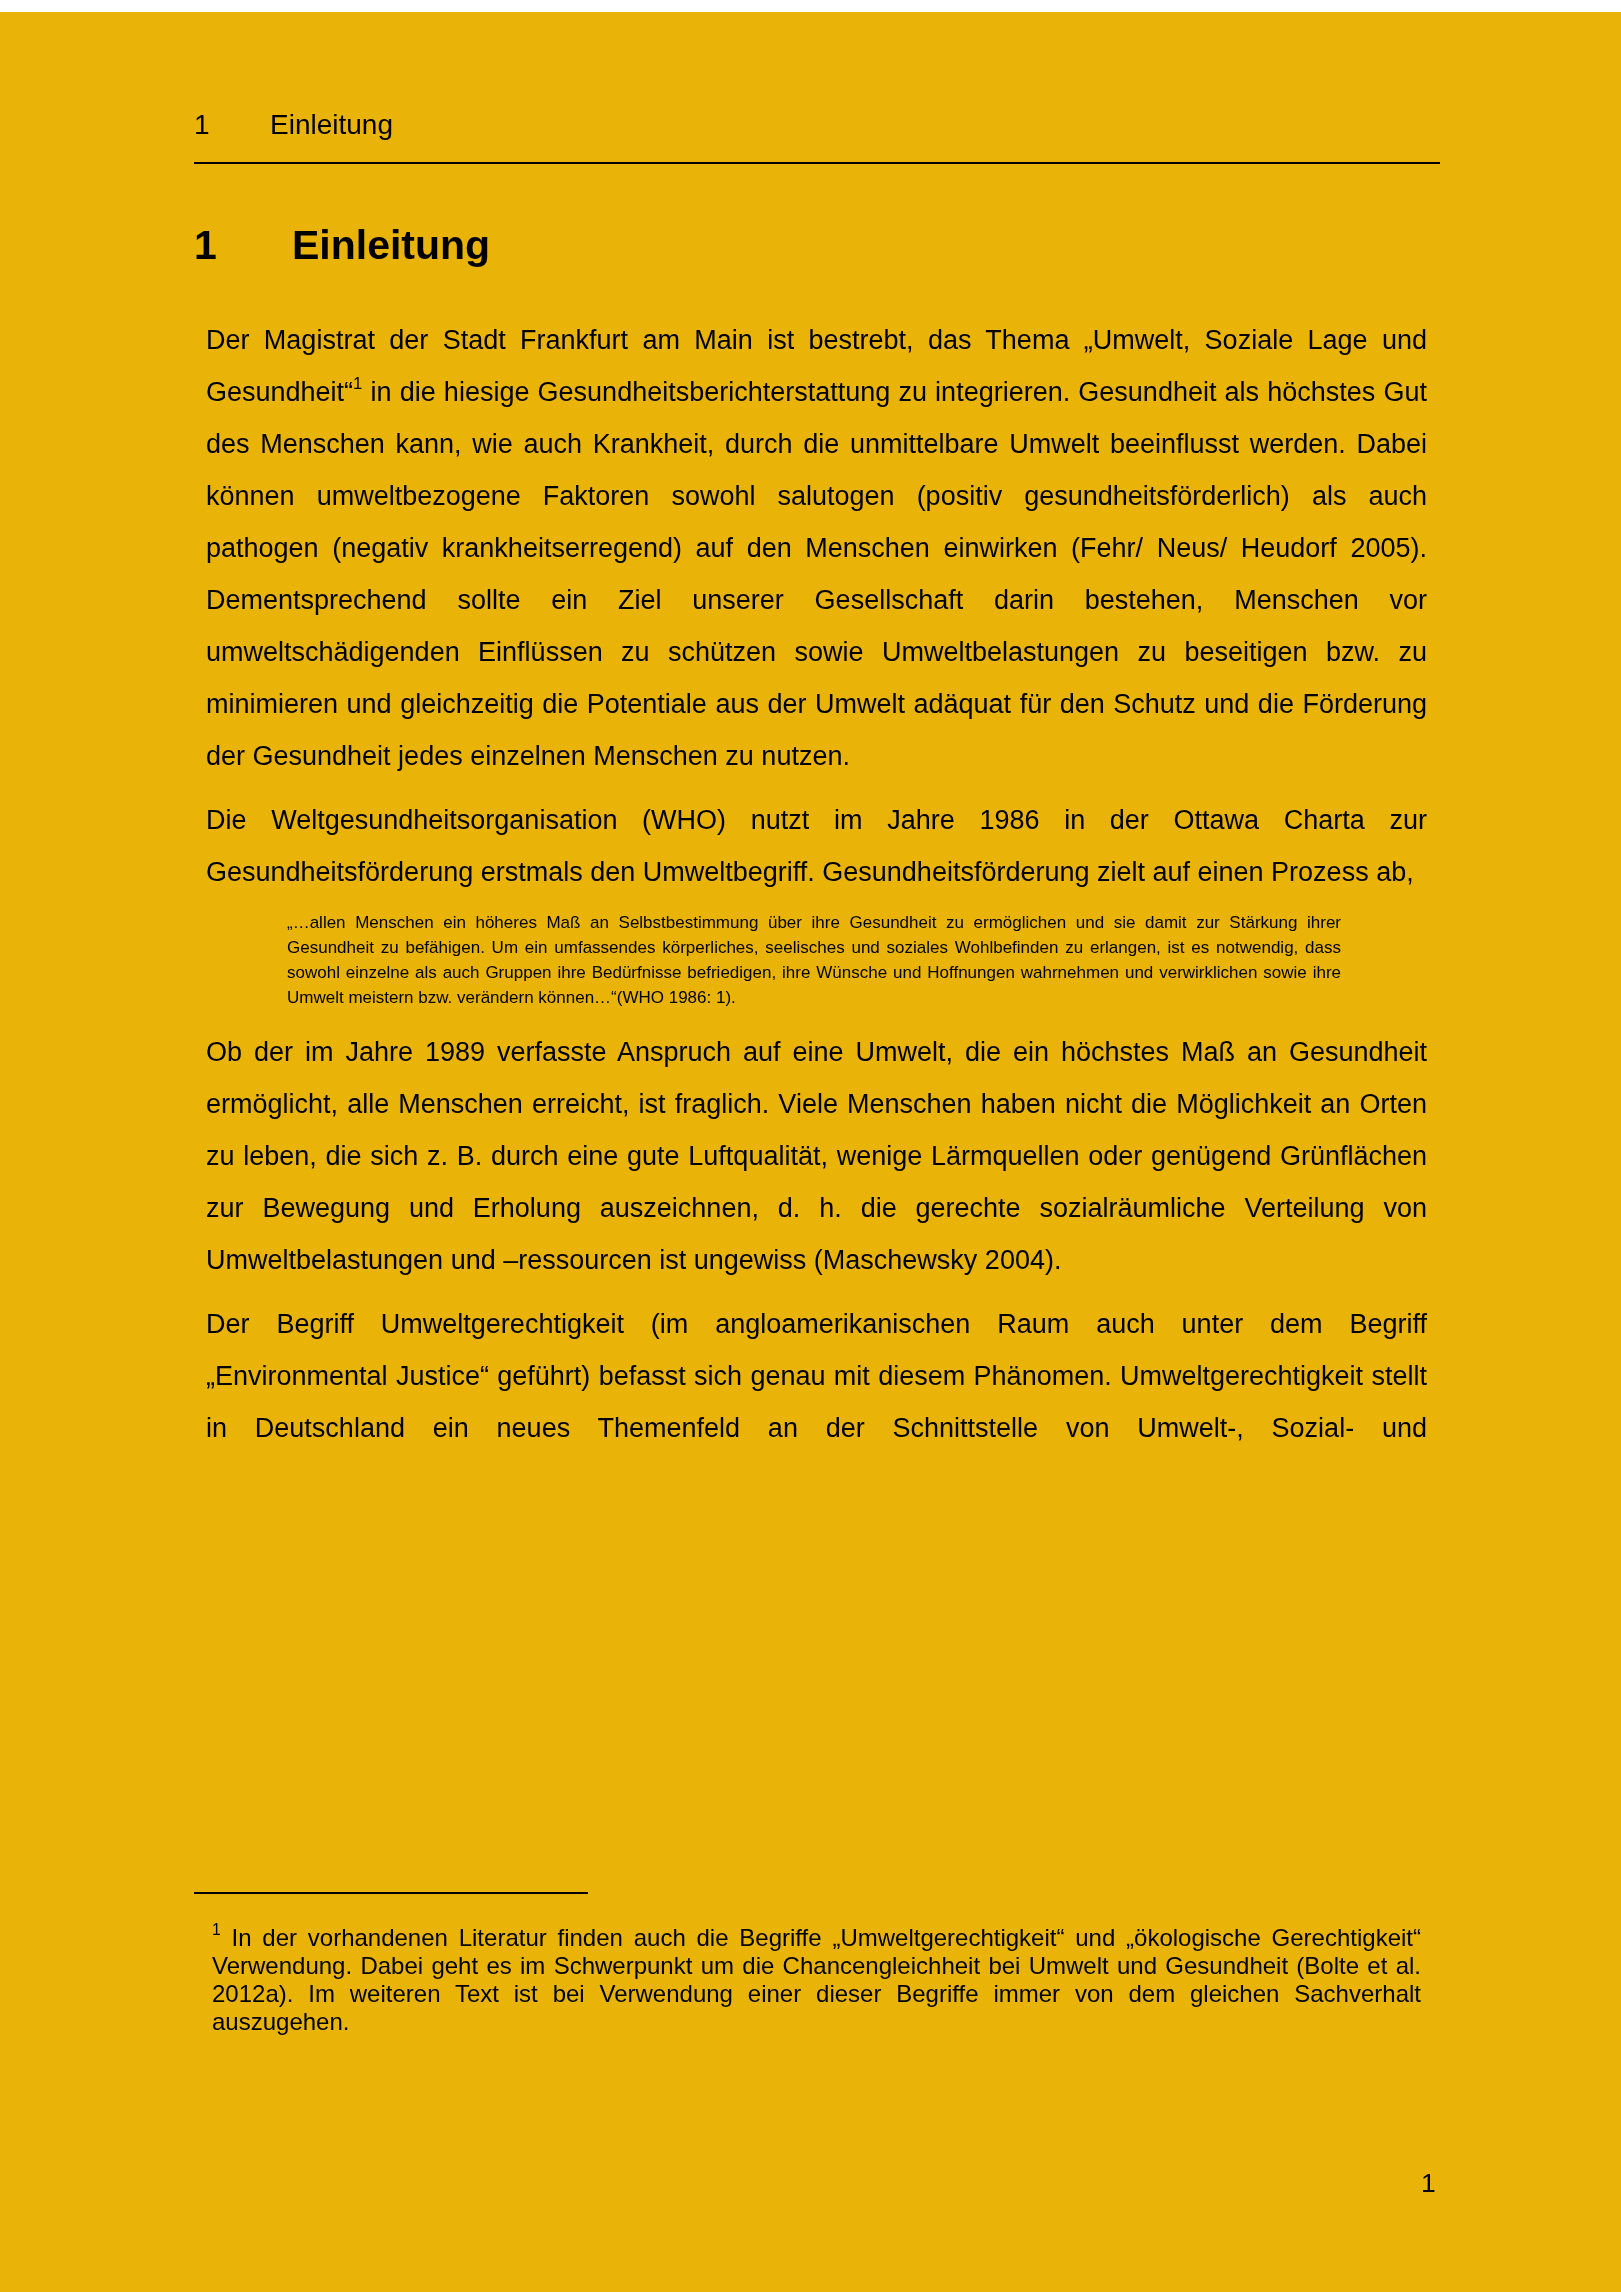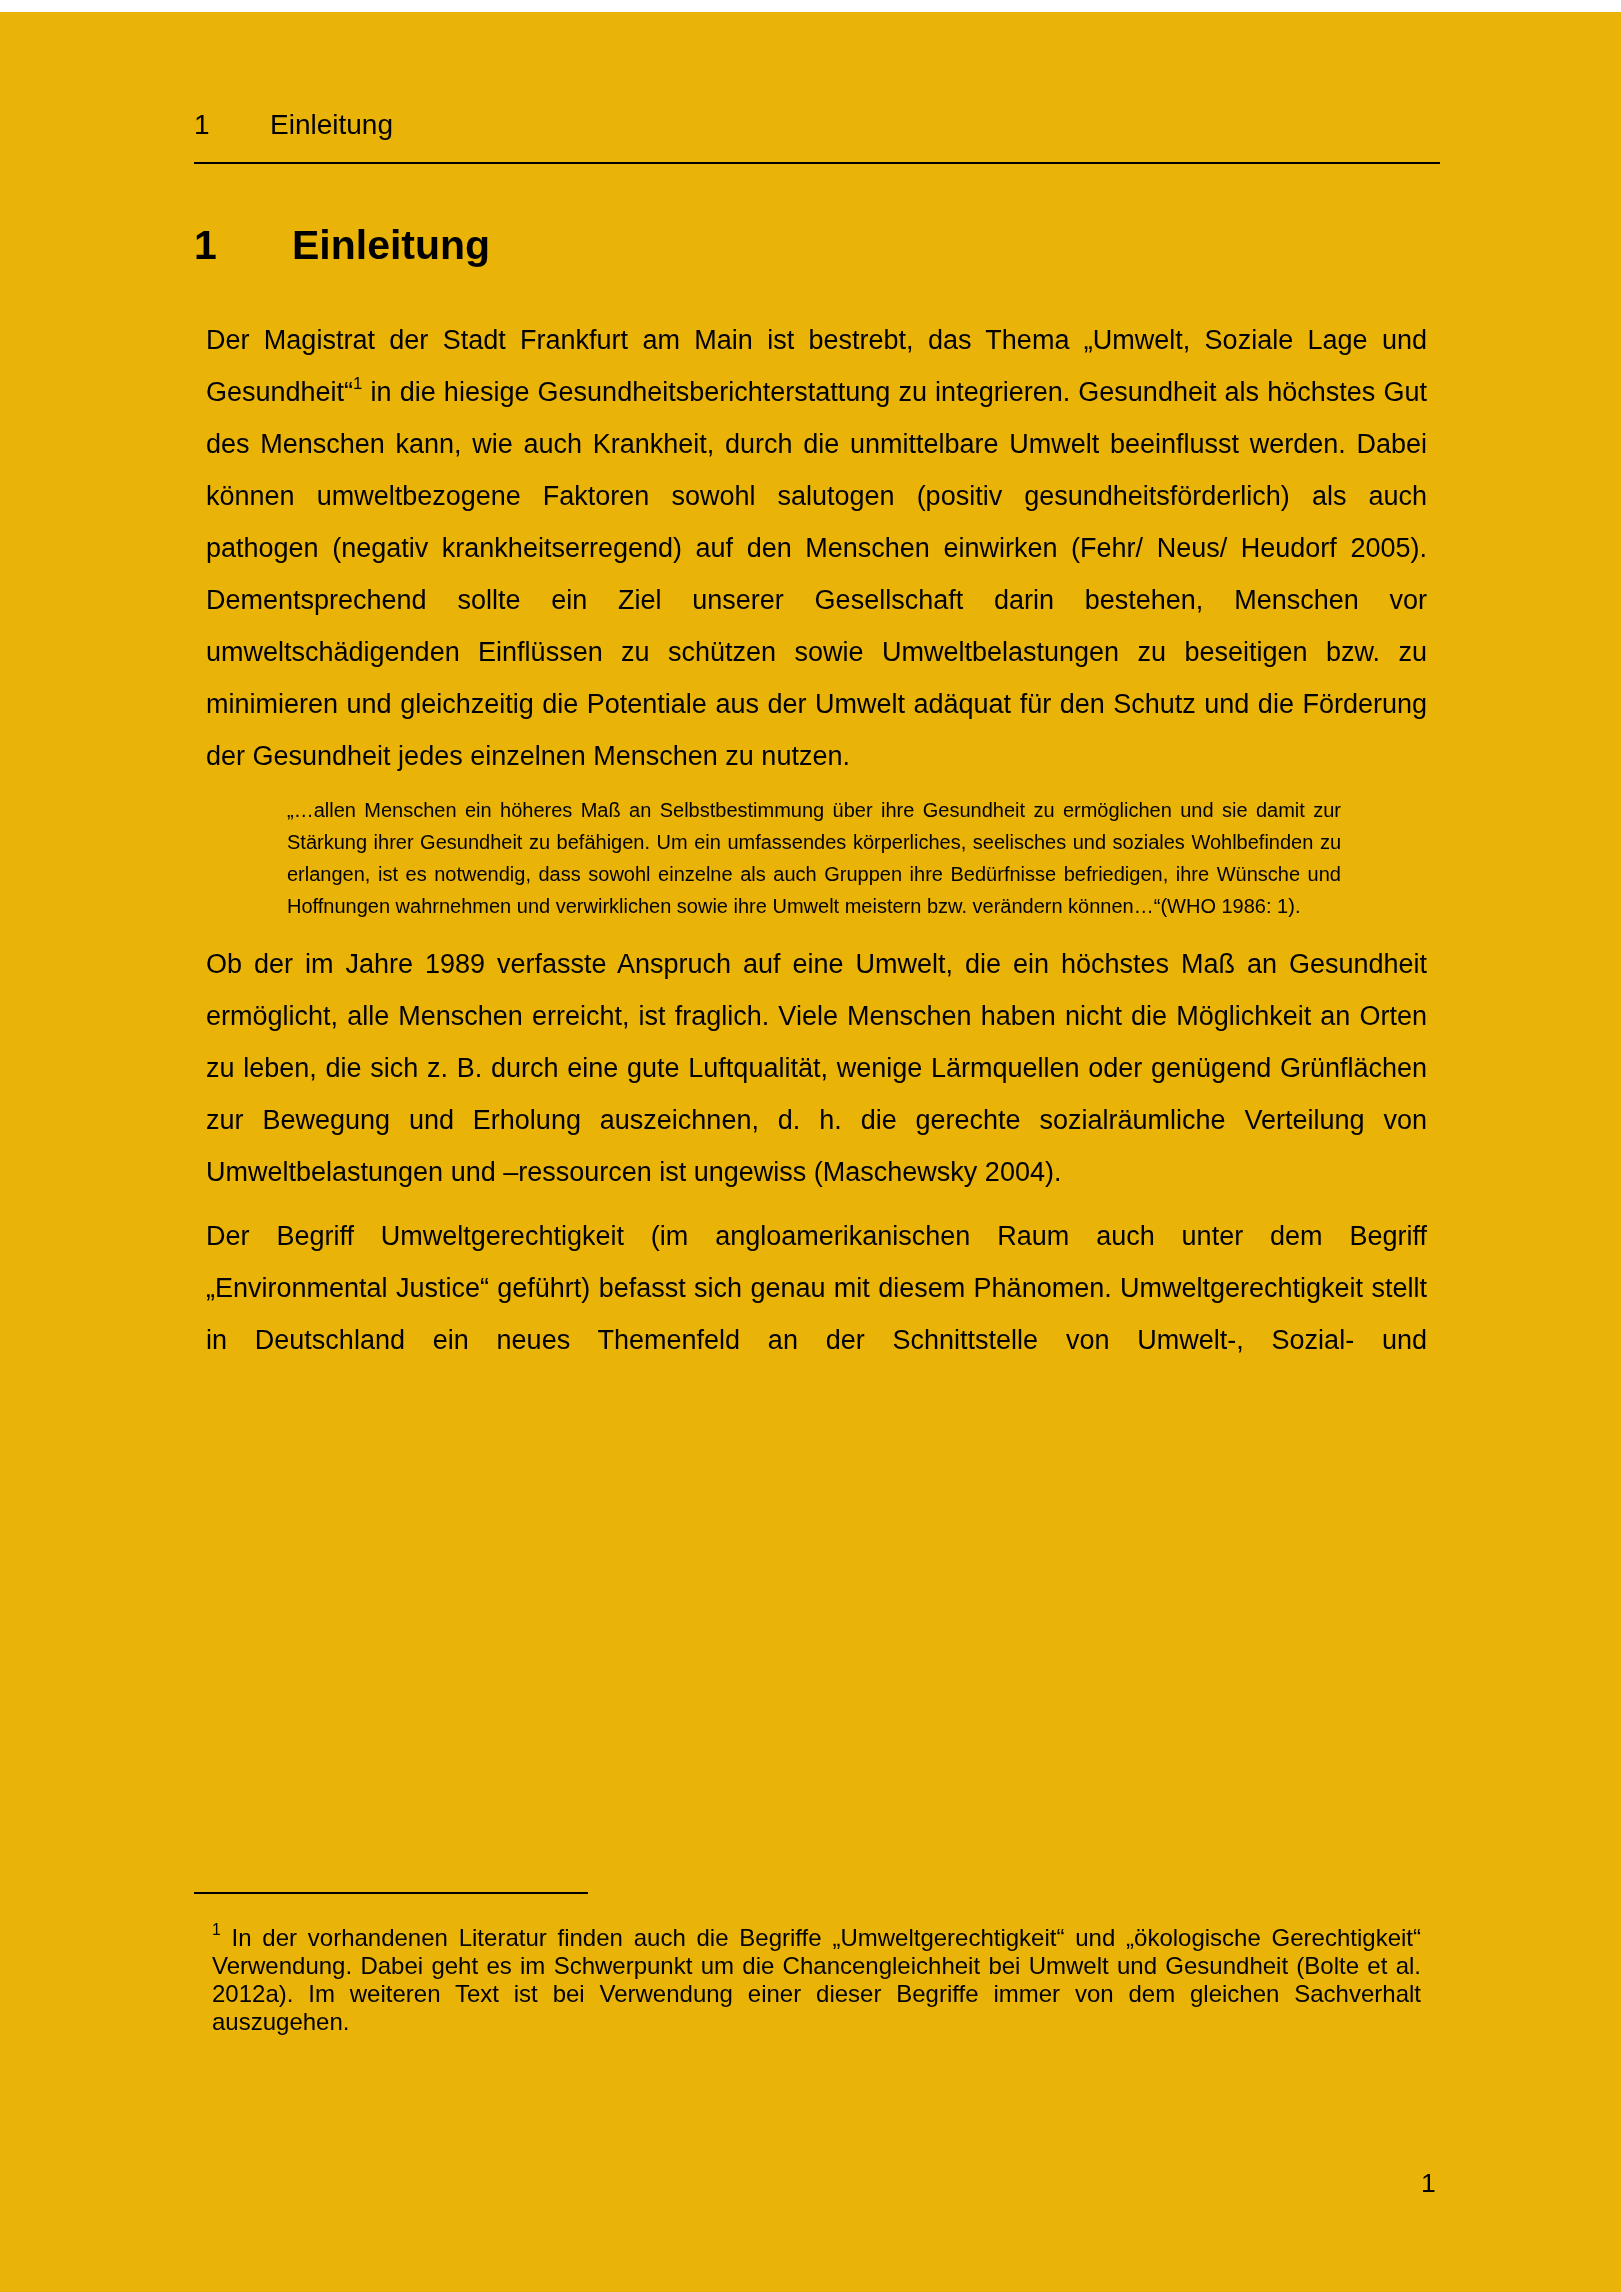--- a/index.html
+++ b/index.html
@@ -11,21 +11,21 @@
   .running-header .num { display: inline-block; width: 76px; }
   .header-rule { position: absolute; left: 194px; top: 150px; width: 1246px; height: 0; border-top: 2px solid #000; }
 
   .chapter-title { position: absolute; left: 194px; top: 208px; font-size: 41px; font-weight: bold; line-height: 51px; }
   .chapter-title .num { display: inline-block; width: 98px; }
 
   .content { position: absolute; left: 194px; top: 290px; width: 1245px; }
   .p { font-size: 27px; line-height: 52px; text-align: justify; margin: 12px; hyphens: none; }
   sup { font-size: 16.7px; line-height: 0; vertical-align: super; position: relative; top: -2px; }
 
-  .quote { margin: 7.8px 0 15.7px 93px; width: 1054px; font-size: 20px; line-height: 32px; text-align: justify; }
+  .quote { margin: 7.8px 0 15.7px 93px; width: 1054px; font-size: 17px; line-height: 25px; text-align: justify; }
 
   .fn-rule { position: absolute; left: 194px; top: 1880px; width: 394px; border-top: 2px solid #000; }
   .footnotes { position: absolute; left: 194px; top: 1894px; width: 1245px; font-size: 24px; line-height: 28px; text-align: justify; }
   .footnotes p { margin: 18px; }
   .footnotes sup { font-size: 15.7px; }
 
   .page-number { position: absolute; left: 1421px; top: 2156px; font-size: 26.5px; line-height: 31px; }
 </style>
 </head>
 <body>
@@ -37,20 +37,21 @@
   </div>
   <div class="header-rule"></div>
 
   <h1 class="chapter-title" style="margin:0">
     <span class="num">1</span><span>Einleitung</span>
   </h1>
 
   <div class="content">
     <p class="p"><span>Der Magistrat der Stadt Frankfurt am Main ist bestrebt, das Thema „Umwelt, Soziale Lage und Gesundheit“</span><sup>1</sup><span> in die hiesige Gesundheitsberichterstattung zu integrieren. Gesundheit als höchstes Gut des Menschen kann, wie auch Krankheit, durch die unmittelbare Umwelt beeinflusst werden. Dabei können umweltbezogene Faktoren sowohl salutogen (positiv gesundheitsförderlich) als auch pathogen (negativ krankheitserregend) auf den Menschen einwirken (Fehr/ Neus/ Heudorf 2005). Dementsprechend sollte ein Ziel unserer Gesellschaft darin bestehen, Menschen vor umweltschädigenden Einflüssen zu schützen sowie Umweltbelastungen zu beseitigen bzw. zu minimieren und gleichzeitig die Potentiale aus der Umwelt adäquat für den Schutz und die Förderung der Gesundheit jedes einzelnen Menschen zu nutzen.</span></p>
 
+    <p class="p">Die Weltgesundheitsorganisation (WHO) nutzt im Jahre 1986 in der Ottawa Charta zur Gesundheitsförderung erstmals den Umweltbegriff. Gesundheitsförderung zielt auf einen Prozess ab,</p>
 
     <p class="quote">„…allen Menschen ein höheres Maß an Selbstbestimmung über ihre Gesundheit zu ermöglichen und sie damit zur Stärkung ihrer Gesundheit zu befähigen. Um ein umfassendes körperliches, seelisches und soziales Wohlbefinden zu erlangen, ist es notwendig, dass sowohl einzelne als auch Gruppen ihre Bedürfnisse befriedigen, ihre Wünsche und Hoffnungen wahrnehmen und verwirklichen sowie ihre Umwelt meistern bzw. verändern können…“(WHO 1986: 1).</p>
 
 
 
     <p class="p">Ob der im Jahre 1989 verfasste Anspruch auf eine Umwelt, die ein höchstes Maß an Gesundheit ermöglicht, alle Menschen erreicht, ist fraglich. Viele Menschen haben nicht die Möglichkeit an Orten zu leben, die sich z. B. durch eine gute Luftqualität, wenige Lärmquellen oder genügend Grünflächen zur Bewegung und Erholung auszeichnen, d. h. die gerechte sozialräumliche Verteilung von Umweltbelastungen und –ressourcen ist ungewiss (Maschewsky 2004).</p>
 
     <p class="p" style="text-align-last: justify;">Der Begriff Umweltgerechtigkeit (im angloamerikanischen Raum auch unter dem Begriff „Environmental Justice“ geführt) befasst sich genau mit diesem Phänomen. Umweltgerechtigkeit stellt in Deutschland ein neues Themenfeld an der Schnittstelle von Umwelt-, Sozial- und</p>
   </div>
 

